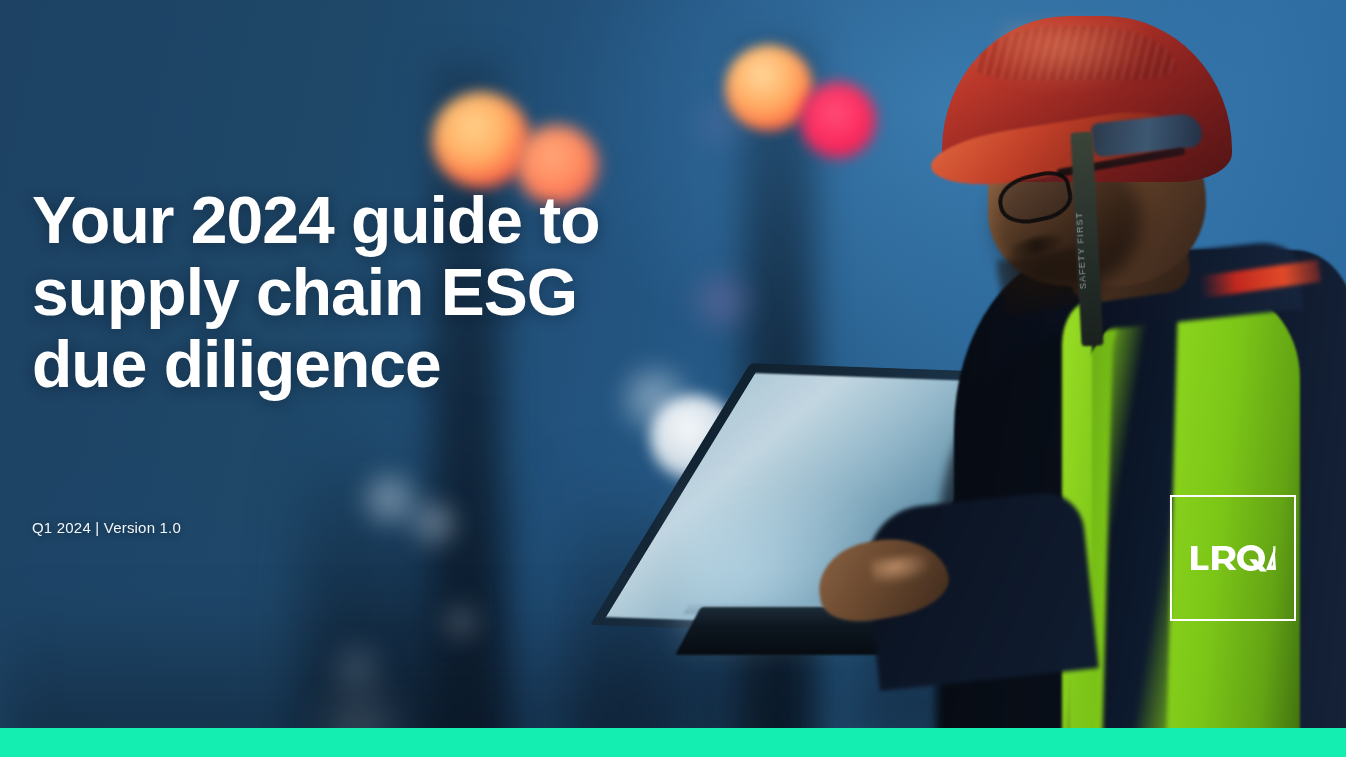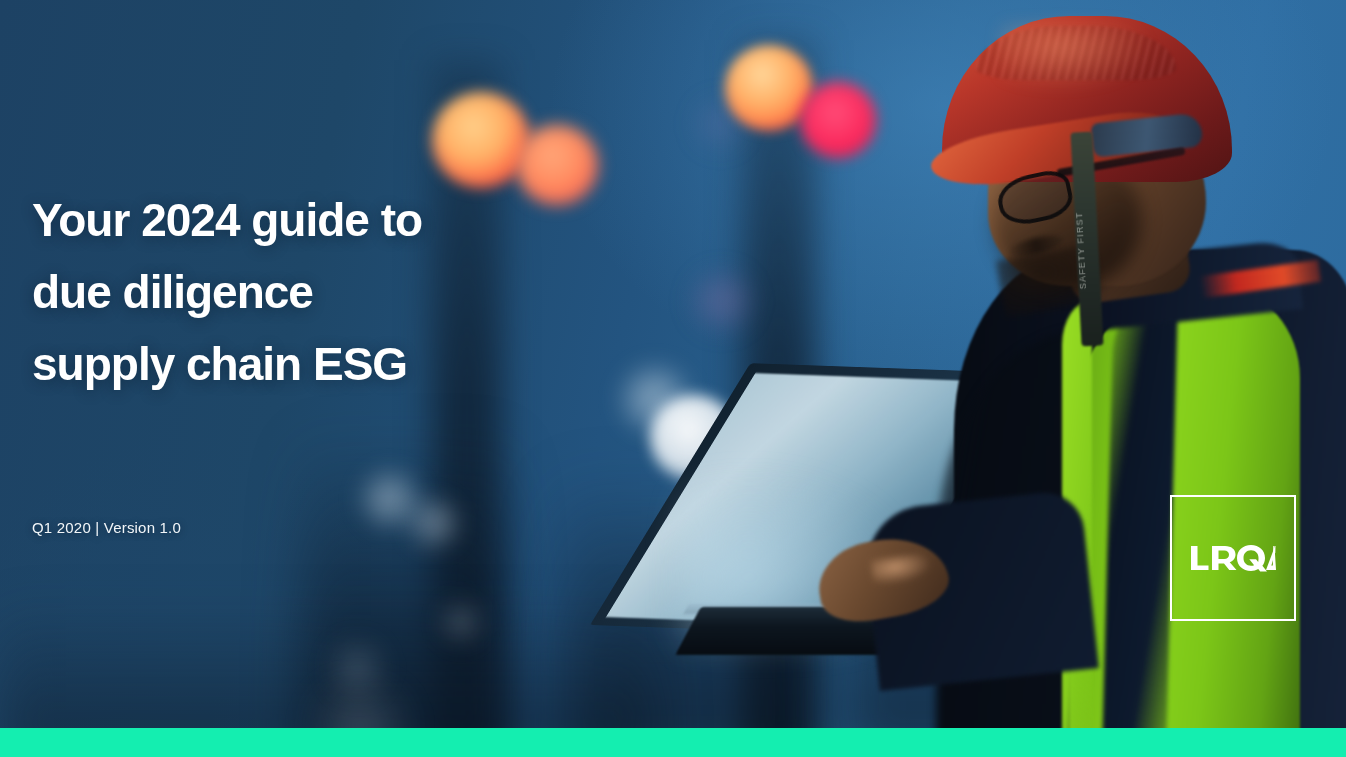--- a/index.html
+++ b/index.html
@@ -301,21 +301,21 @@
     background:radial-gradient(ellipse at 40% 40%, rgba(214,162,120,.75) 0%, rgba(150,105,70,0) 76%);
     transform:rotate(-8deg);
     filter:blur(3px);
   }
 
   
   .headline {
     position:absolute; left:32px; top:184px;
     width:620px;
     color:#ffffff;
-    font-size:46px;
+    font-size:66px;
     font-weight:bold;
     line-height:72px;
     letter-spacing:-1px;
     text-shadow:0 2px 14px rgba(8,22,38,.45);
   }
   .headline .ln { display:block; white-space:pre; }
 
   .subtitle {
     position:absolute; left:32px; top:518px;
     color:#f2f6f9;
@@ -410,25 +410,25 @@
       <div class="chinstrap"></div>
       <div class="chinstrap-txt">SAFETY FIRST</div>
       <div class="arm"></div>
       <div class="hand"></div>
       <div class="finger-hi"></div>
     </div>
   </div>
 
   <h1 class="headline">
     <span class="ln">Your 2024 guide to</span>
+    <span class="ln">supply chain ESG</span>
     <span class="ln">due diligence</span>
-    <span class="ln">supply chain ESG</span>
   </h1>
 
-  <div class="subtitle">Q1 2020  |  Version 1.0</div>
+  <div class="subtitle">Q1 2024  |  Version 1.0</div>
 
   <div class="logo-box">
     <div class="logo-mark">
       <svg width="86" height="30" viewBox="0 0 172 60" aria-hidden="true">
         <g fill="#ffffff">
 
           <path d="M2 6 h13 v39 h22 v9 H2 Z"></path>
 
           <path d="M44 6 h26 c13 0 21 7 21 17 0 7.5-4.5 13-11.5 15.3L93 54 H78.5 L68 41 H57 v13 H44 Z M57 15 v17 h11.5 c6 0 9.5-3.2 9.5-8.5 0-5.3-3.5-8.5-9.5-8.5 Z"></path>
 

